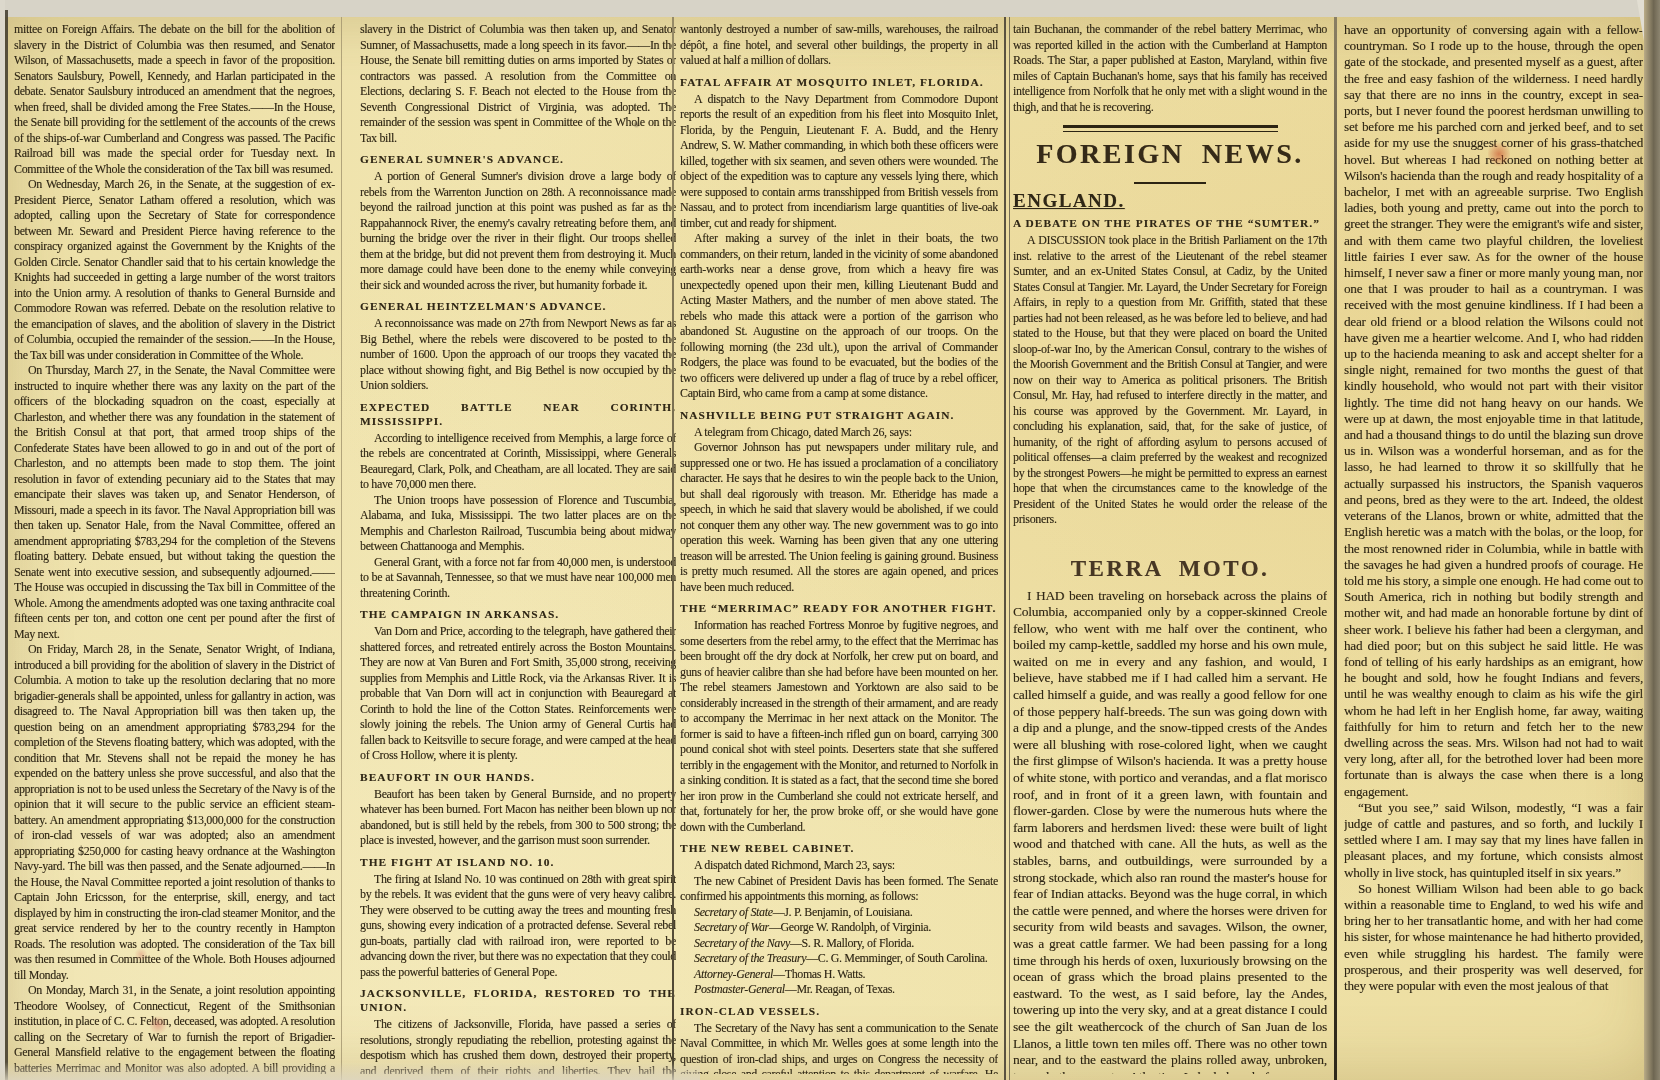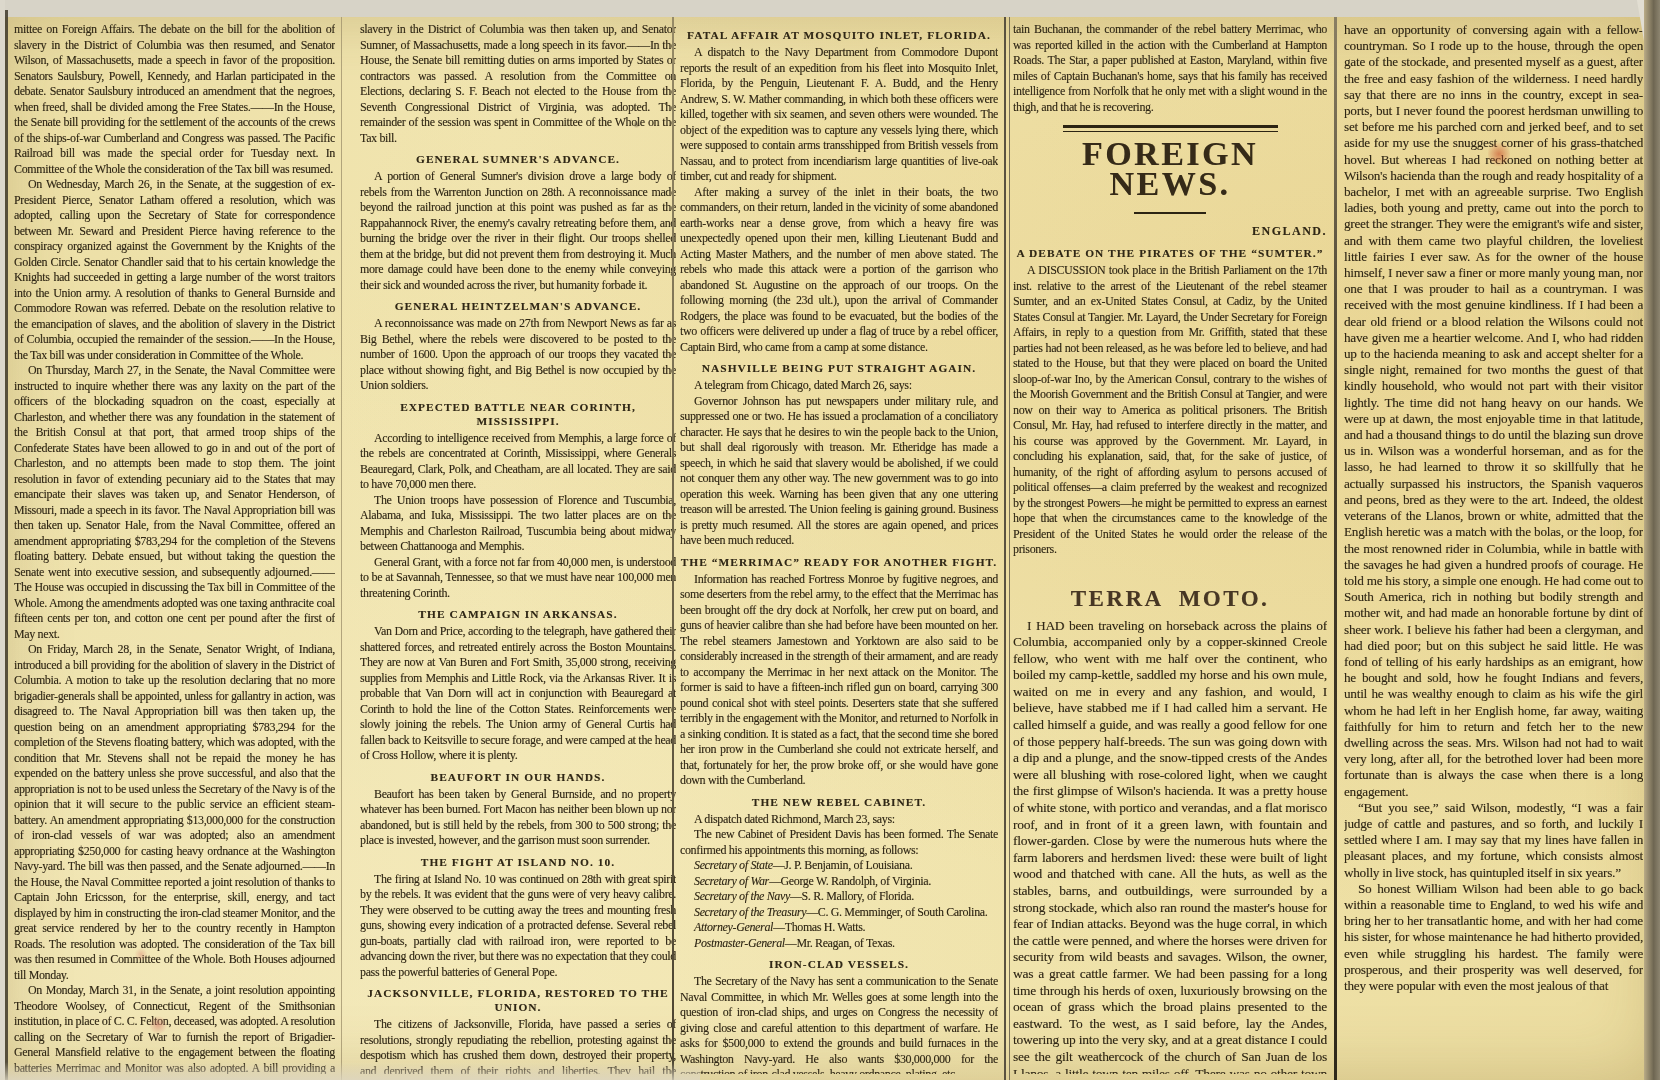--- a/index.html
+++ b/index.html
@@ -10,27 +10,27 @@
            radial-gradient(ellipse at 85% 30%, rgba(214,170,80,0.18), rgba(0,0,0,0) 55%),
            radial-gradient(ellipse at 10% 90%, rgba(255,250,225,0.25), rgba(0,0,0,0) 50%),
            linear-gradient(to right, #ecdfa6 0%, #f1e5b0 30%, #efe2a9 62%, #ecdda0 100%);
          box-shadow:inset 0 0 70px rgba(120,90,30,0.28);}
   .col{position:absolute;top:6px;height:1052px;overflow:hidden;
        color:#2f2716;text-align:justify;
        font-size:11.9px;line-height:15.5px;letter-spacing:-0.3px;
        text-shadow:0.3px 0.3px 0 rgba(60,45,20,0.35);}
   .para{margin:0;text-indent:14px;}
   .para.cont{text-indent:0;}
-  .h{font-weight:bold;text-align:center;text-indent:0;font-size:11.3px;
+  .h{font-weight:bold;text-indent:0;font-size:11.3px;
      letter-spacing:1.1px;margin:6px 0 3px;line-height:14px;}
-  .bigh{font-weight:bold;text-align:center;text-indent:0;font-size:34px;
+  .bigh{font-weight:bold;text-align:center;text-indent:0;font-size:28px;
         letter-spacing:2.5px;word-spacing:8px;margin:6px 0 13px;line-height:30px;color:#352a18;}
   .bigh.terra{font-size:23px;margin:26px 0 4px;color:#473724;}
-  .sub{font-weight:bold;text-align:right;text-indent:0;font-size:12px;
-       letter-spacing:1.5px;margin:0 0 5px;line-height:18px;}
+  .sub{font-weight:bold;text-align:left;text-indent:0;font-size:19px;
+       letter-spacing:1.5px;margin:0 0 5px;line-height:18px;text-decoration:underline;}
   .drule{width:215px;margin:10px auto 7px;border-top:3px solid #2c2413;
          border-bottom:1.5px solid #2c2413;height:3px;}
   .srule{width:72px;margin:3px auto 8px;border-top:2px solid #2c2413;height:0;}
   .story{font-size:13.1px;line-height:16.2px;letter-spacing:-0.2px;}
   .c4story{font-size:13.4px;line-height:16.6px;}
   i{font-style:italic;}
   
   .edge{position:absolute;}
   .topstrip{left:0;top:0;width:1660px;height:17px;background:#d7d3c7;}
   .leftwhite{left:0;top:0;width:5px;height:1080px;background:#dcd8cc;}
@@ -87,20 +87,21 @@
         <div class="h">THE CAMPAIGN IN ARKANSAS.</div>
         <div class="para">Van Dorn and Price, according to the telegraph, have gathered their shattered forces, and retreated entirely across the Boston Mountains. They are now at Van Buren and Fort Smith, 35,000 strong, receiving supplies from Memphis and Little Rock, via the Arkansas River. It is probable that Van Dorn will act in conjunction with Beauregard at Corinth to hold the line of the Cotton States. Reinforcements were slowly joining the rebels. The Union army of General Curtis had fallen back to Keitsville to secure forage, and were camped at the head of Cross Hollow, where it is plenty.</div>
         <div class="h">BEAUFORT IN OUR HANDS.</div>
         <div class="para">Beaufort has been taken by General Burnside, and no property whatever has been burned. Fort Macon has neither been blown up nor abandoned, but is still held by the rebels, from 300 to 500 strong; the place is invested, however, and the garrison must soon surrender.</div>
         <div class="h">THE FIGHT AT ISLAND NO. 10.</div>
         <div class="para">The firing at Island No. 10 was continued on 28th with great spirit by the rebels. It was evident that the guns were of very heavy calibre. They were observed to be cutting away the trees and mounting fresh guns, showing every indication of a protracted defense. Several rebel gun-boats, partially clad with railroad iron, were reported to be advancing down the river, but there was no expectation that they could pass the powerful batteries of General Pope.</div>
         <div class="h">JACKSONVILLE, FLORIDA, RESTORED TO THE UNION.</div>
         <div class="para">The citizens of Jacksonville, Florida, have passed a series of resolutions, strongly repudiating the rebellion, protesting against the despotism which has crushed them down, destroyed their property, and deprived them of their rights and liberties. They hail the occupation of the Union army as a deliverance, proclaim their allegiance to the Government of the United States, and call for a reconstruction of the State Government of Florida, under the Constitution. After the capture of Fernandina by our troops, a body of the rebels went from there to Jacksonville and</div>
       </div>
     <div class="col" id="c2">
+        <div class="para cont">wantonly destroyed a number of saw-mills, warehouses, the railroad dépôt, a fine hotel, and several other buildings, the property in all valued at half a million of dollars.</div>
         <div class="h">FATAL AFFAIR AT MOSQUITO INLET, FLORIDA.</div>
         <div class="para">A dispatch to the Navy Department from Commodore Dupont reports the result of an expedition from his fleet into Mosquito Inlet, Florida, by the Penguin, Lieutenant F. A. Budd, and the Henry Andrew, S. W. Mather commanding, in which both these officers were killed, together with six seamen, and seven others were wounded. The object of the expedition was to capture any vessels lying there, which were supposed to contain arms transshipped from British vessels from Nassau, and to protect from incendiarism large quantities of live-oak timber, cut and ready for shipment.</div>
         <div class="para">After making a survey of the inlet in their boats, the two commanders, on their return, landed in the vicinity of some abandoned earth-works near a dense grove, from which a heavy fire was unexpectedly opened upon their men, killing Lieutenant Budd and Acting Master Mathers, and the number of men above stated. The rebels who made this attack were a portion of the garrison who abandoned St. Augustine on the approach of our troops. On the following morning (the 23d ult.), upon the arrival of Commander Rodgers, the place was found to be evacuated, but the bodies of the two officers were delivered up under a flag of truce by a rebel officer, Captain Bird, who came from a camp at some distance.</div>
         <div class="h">NASHVILLE BEING PUT STRAIGHT AGAIN.</div>
         <div class="para">A telegram from Chicago, dated March 26, says:</div>
         <div class="para">Governor Johnson has put newspapers under military rule, and suppressed one or two. He has issued a proclamation of a conciliatory character. He says that he desires to win the people back to the Union, but shall deal rigorously with treason. Mr. Etheridge has made a speech, in which he said that slavery would be abolished, if we could not conquer them any other way. The new government was to go into operation this week. Warning has been given that any one uttering treason will be arrested. The Union feeling is gaining ground. Business is pretty much resumed. All the stores are again opened, and prices have been much reduced.</div>
         <div class="h">THE “MERRIMAC” READY FOR ANOTHER FIGHT.</div>
         <div class="para">Information has reached Fortress Monroe by fugitive negroes, and some deserters from the rebel army, to the effect that the Merrimac has been brought off the dry dock at Norfolk, her crew put on board, and guns of heavier calibre than she had before have been mounted on her. The rebel steamers Jamestown and Yorktown are also said to be considerably increased in the strength of their armament, and are ready to accompany the Merrimac in her next attack on the Monitor. The former is said to have a fifteen-inch rifled gun on board, carrying 300 pound conical shot with steel points. Deserters state that she suffered terribly in the engagement with the Monitor, and returned to Norfolk in a sinking condition. It is stated as a fact, that the second time she bored her iron prow in the Cumberland she could not extricate herself, and that, fortunately for her, the prow broke off, or she would have gone down with the Cumberland.</div>
         <div class="h">THE NEW REBEL CABINET.</div>
         <div class="para">A dispatch dated Richmond, March 23, says:</div>

